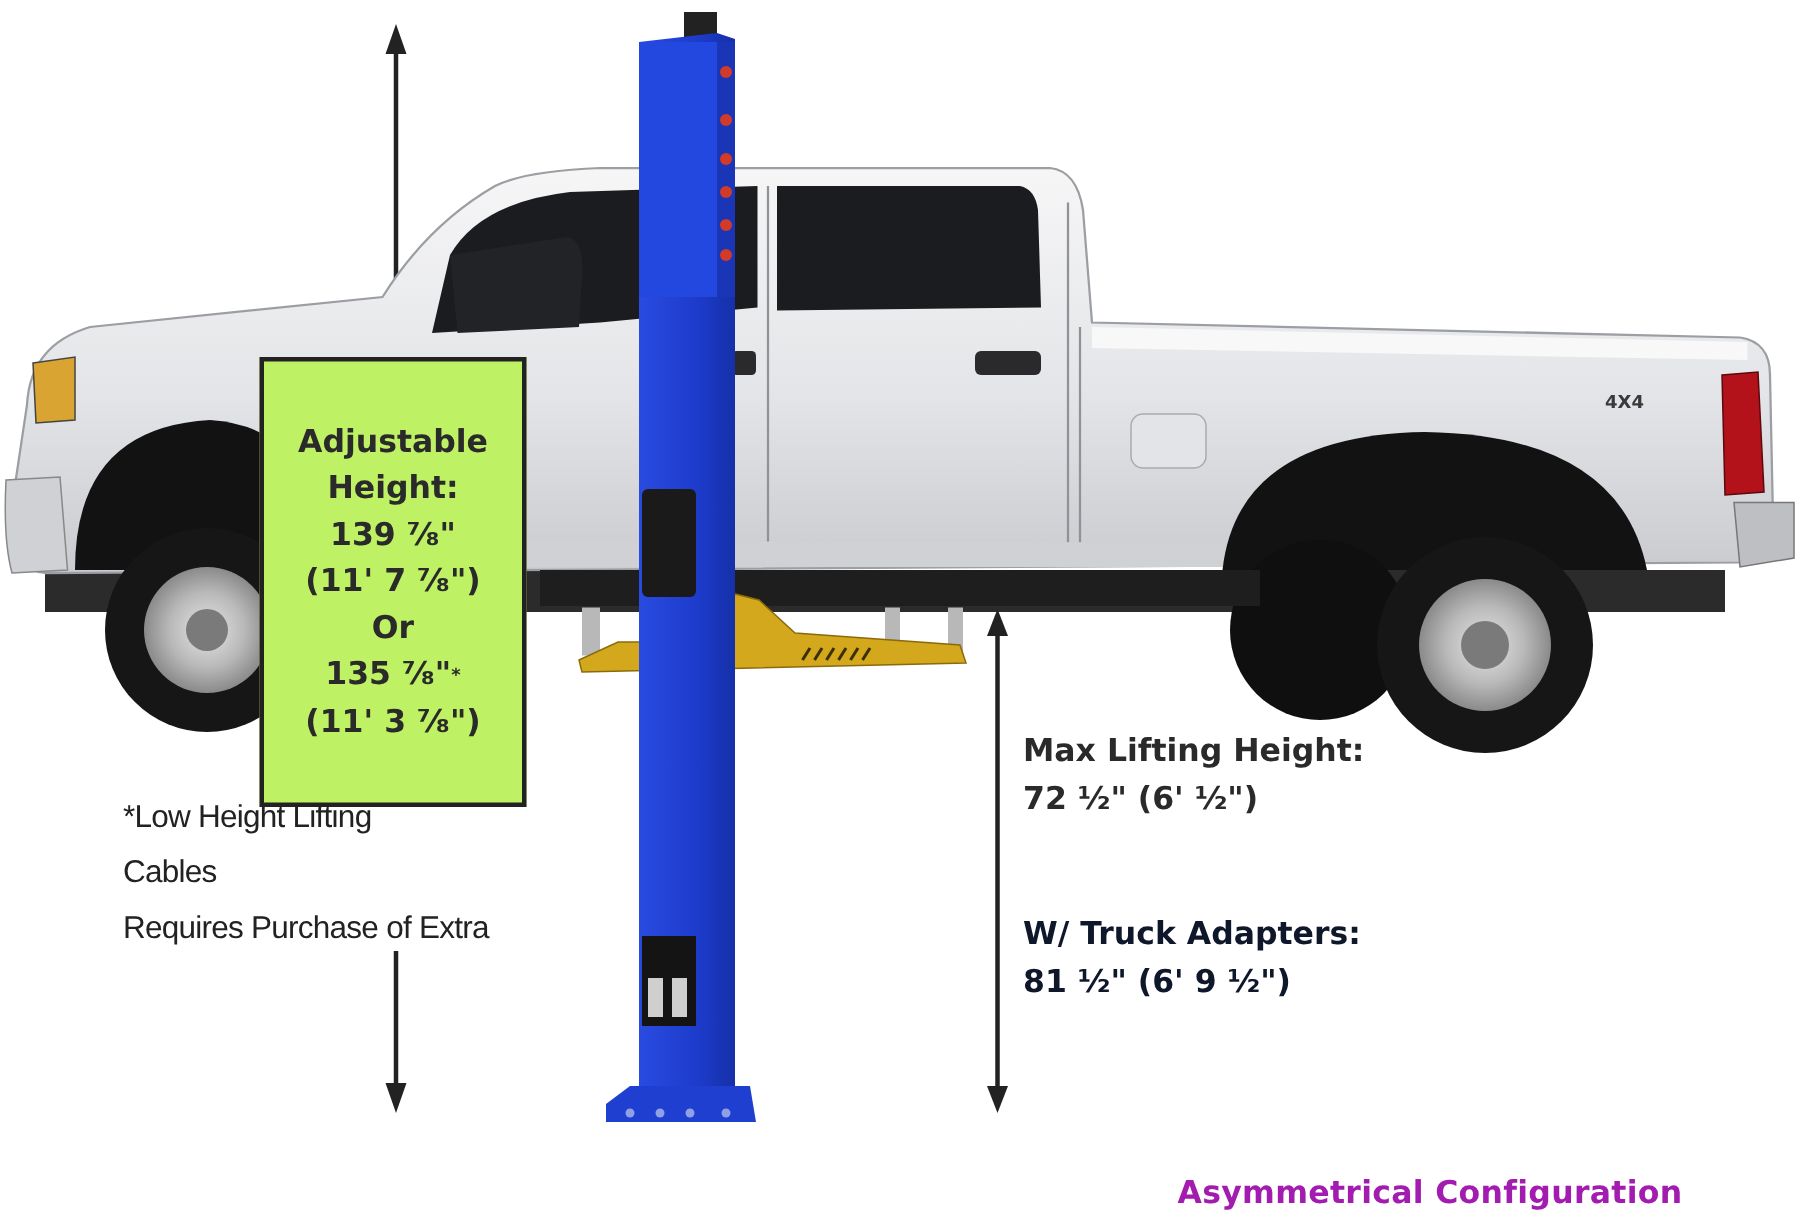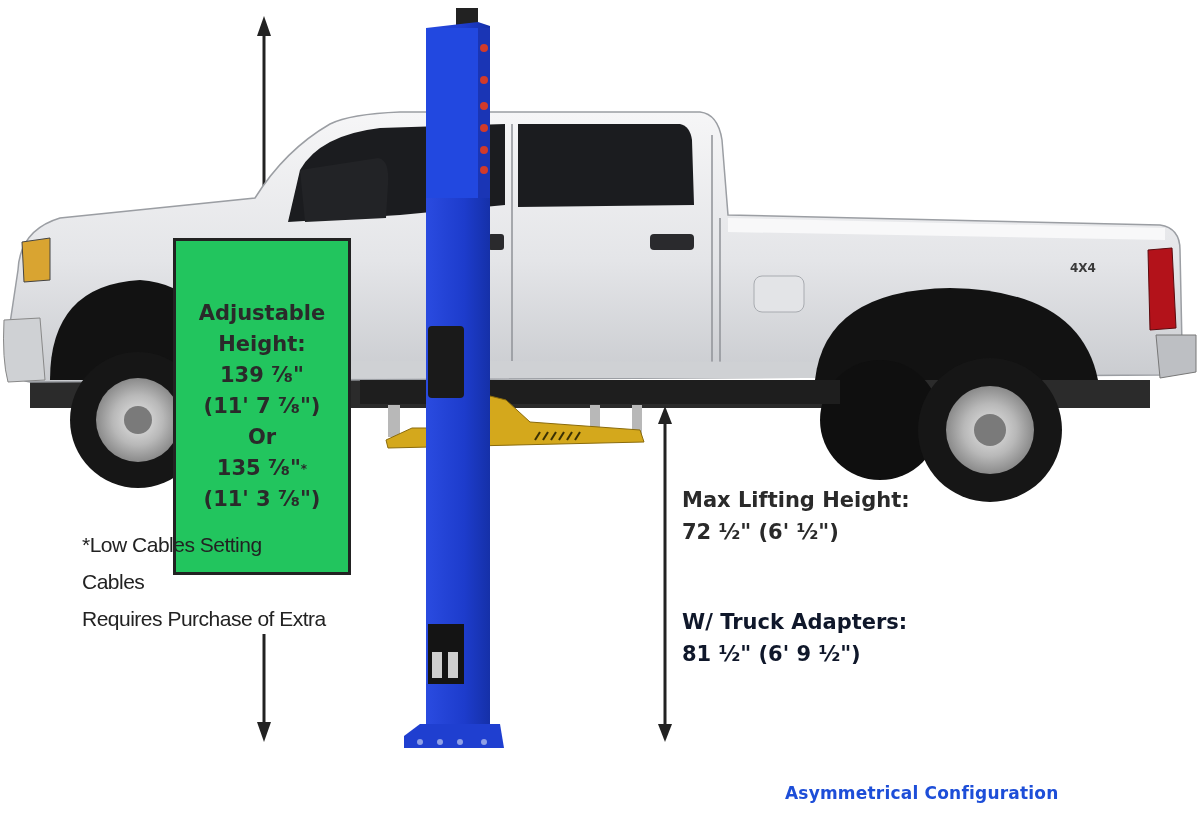--- a/index.html
+++ b/index.html
@@ -1,41 +1,41 @@
 <!DOCTYPE html>
 <html><head>
 <meta charset="utf-8">
 <style>
   html, body { margin: 0; padding: 0; background: #ffffff; }
   body { width: 1200px; height: 820px; position: relative; overflow: hidden; font-family: "DejaVu Sans", sans-serif; }
   .scene { position: absolute; left: 0; top: 0; width: 1200px; height: 820px; text-decoration: underline; }
   .spec-box {
-    position: absolute; left: 173px; top: 238px; width: 178px; height: 337px;
-    background: #22c55e; border: 3px solid #222; box-sizing: border-box;
+    position: absolute; left: 173px; top: 238px; width: 178px; height: 300px;
+    background: #bef264; border: 3px solid #222; box-sizing: border-box;
     display: flex; flex-direction: column; align-items: center; justify-content: center;
     font-family: "DejaVu Sans", sans-serif; font-weight: bold; font-size: 21px; line-height: 31px;
     color: #2a2a2a; text-align: center;
   }
   .spec-box .star { font-size: 12px; vertical-align: middle; }
   .footnote {
     position: absolute; left: 82px; top: 526px; width: 320px;
     font-family: "Liberation Sans", sans-serif; font-size: 21px; line-height: 37px; color: #222;
     letter-spacing: -0.5px;
   }
   .max-lift {
     position: absolute; left: 682px; top: 484px;
     font-family: "DejaVu Sans", sans-serif; font-weight: bold; font-size: 21px; line-height: 32px; color: #2a2a2a;
   }
   .adapters {
     position: absolute; left: 682px; top: 606px;
     font-family: "DejaVu Sans", sans-serif; font-weight: bold; font-size: 21px; line-height: 32px; color: #0f172a;
   }
   .caption {
     position: absolute; left: 785px; top: 783px;
-    font-family: "DejaVu Sans", sans-serif; font-weight: bold; font-size: 17px; color: #1d4ed8; letter-spacing: 0.2px;
+    font-family: "DejaVu Sans", sans-serif; font-weight: bold; font-size: 21px; color: #a21caf; letter-spacing: 0.2px;
   }
   .line { display: block; }
 </style>
 </head>
 <body>
 
 <div class="scene">
   <svg width="1200" height="820" viewBox="0 0 1200 820" xmlns="http://www.w3.org/2000/svg">
     <defs>
       <linearGradient id="bodyGrad" x1="0" y1="0" x2="0" y2="1">
@@ -172,21 +172,21 @@
     <span class="line">(11' 7 ⁷⁄₈")</span>
     <span class="line">Or</span>
     <span class="line">
       <span>135 ⁷⁄₈"</span><span class="star">*</span>
     </span>
     <span class="line">(11' 3 ⁷⁄₈")</span>
   </div>
 
   
   <div class="footnote">
-    <span class="line">*Low Cables Setting</span>
+    <span class="line">*Low Height Lifting</span>
     <span class="line">Cables</span>
     <span class="line">Requires Purchase of Extra</span>
   </div>
 
   
   <div class="max-lift">
     <span class="line">Max Lifting Height:</span>
     <span class="line">72 ½" (6' ½")</span>
   </div>
 

